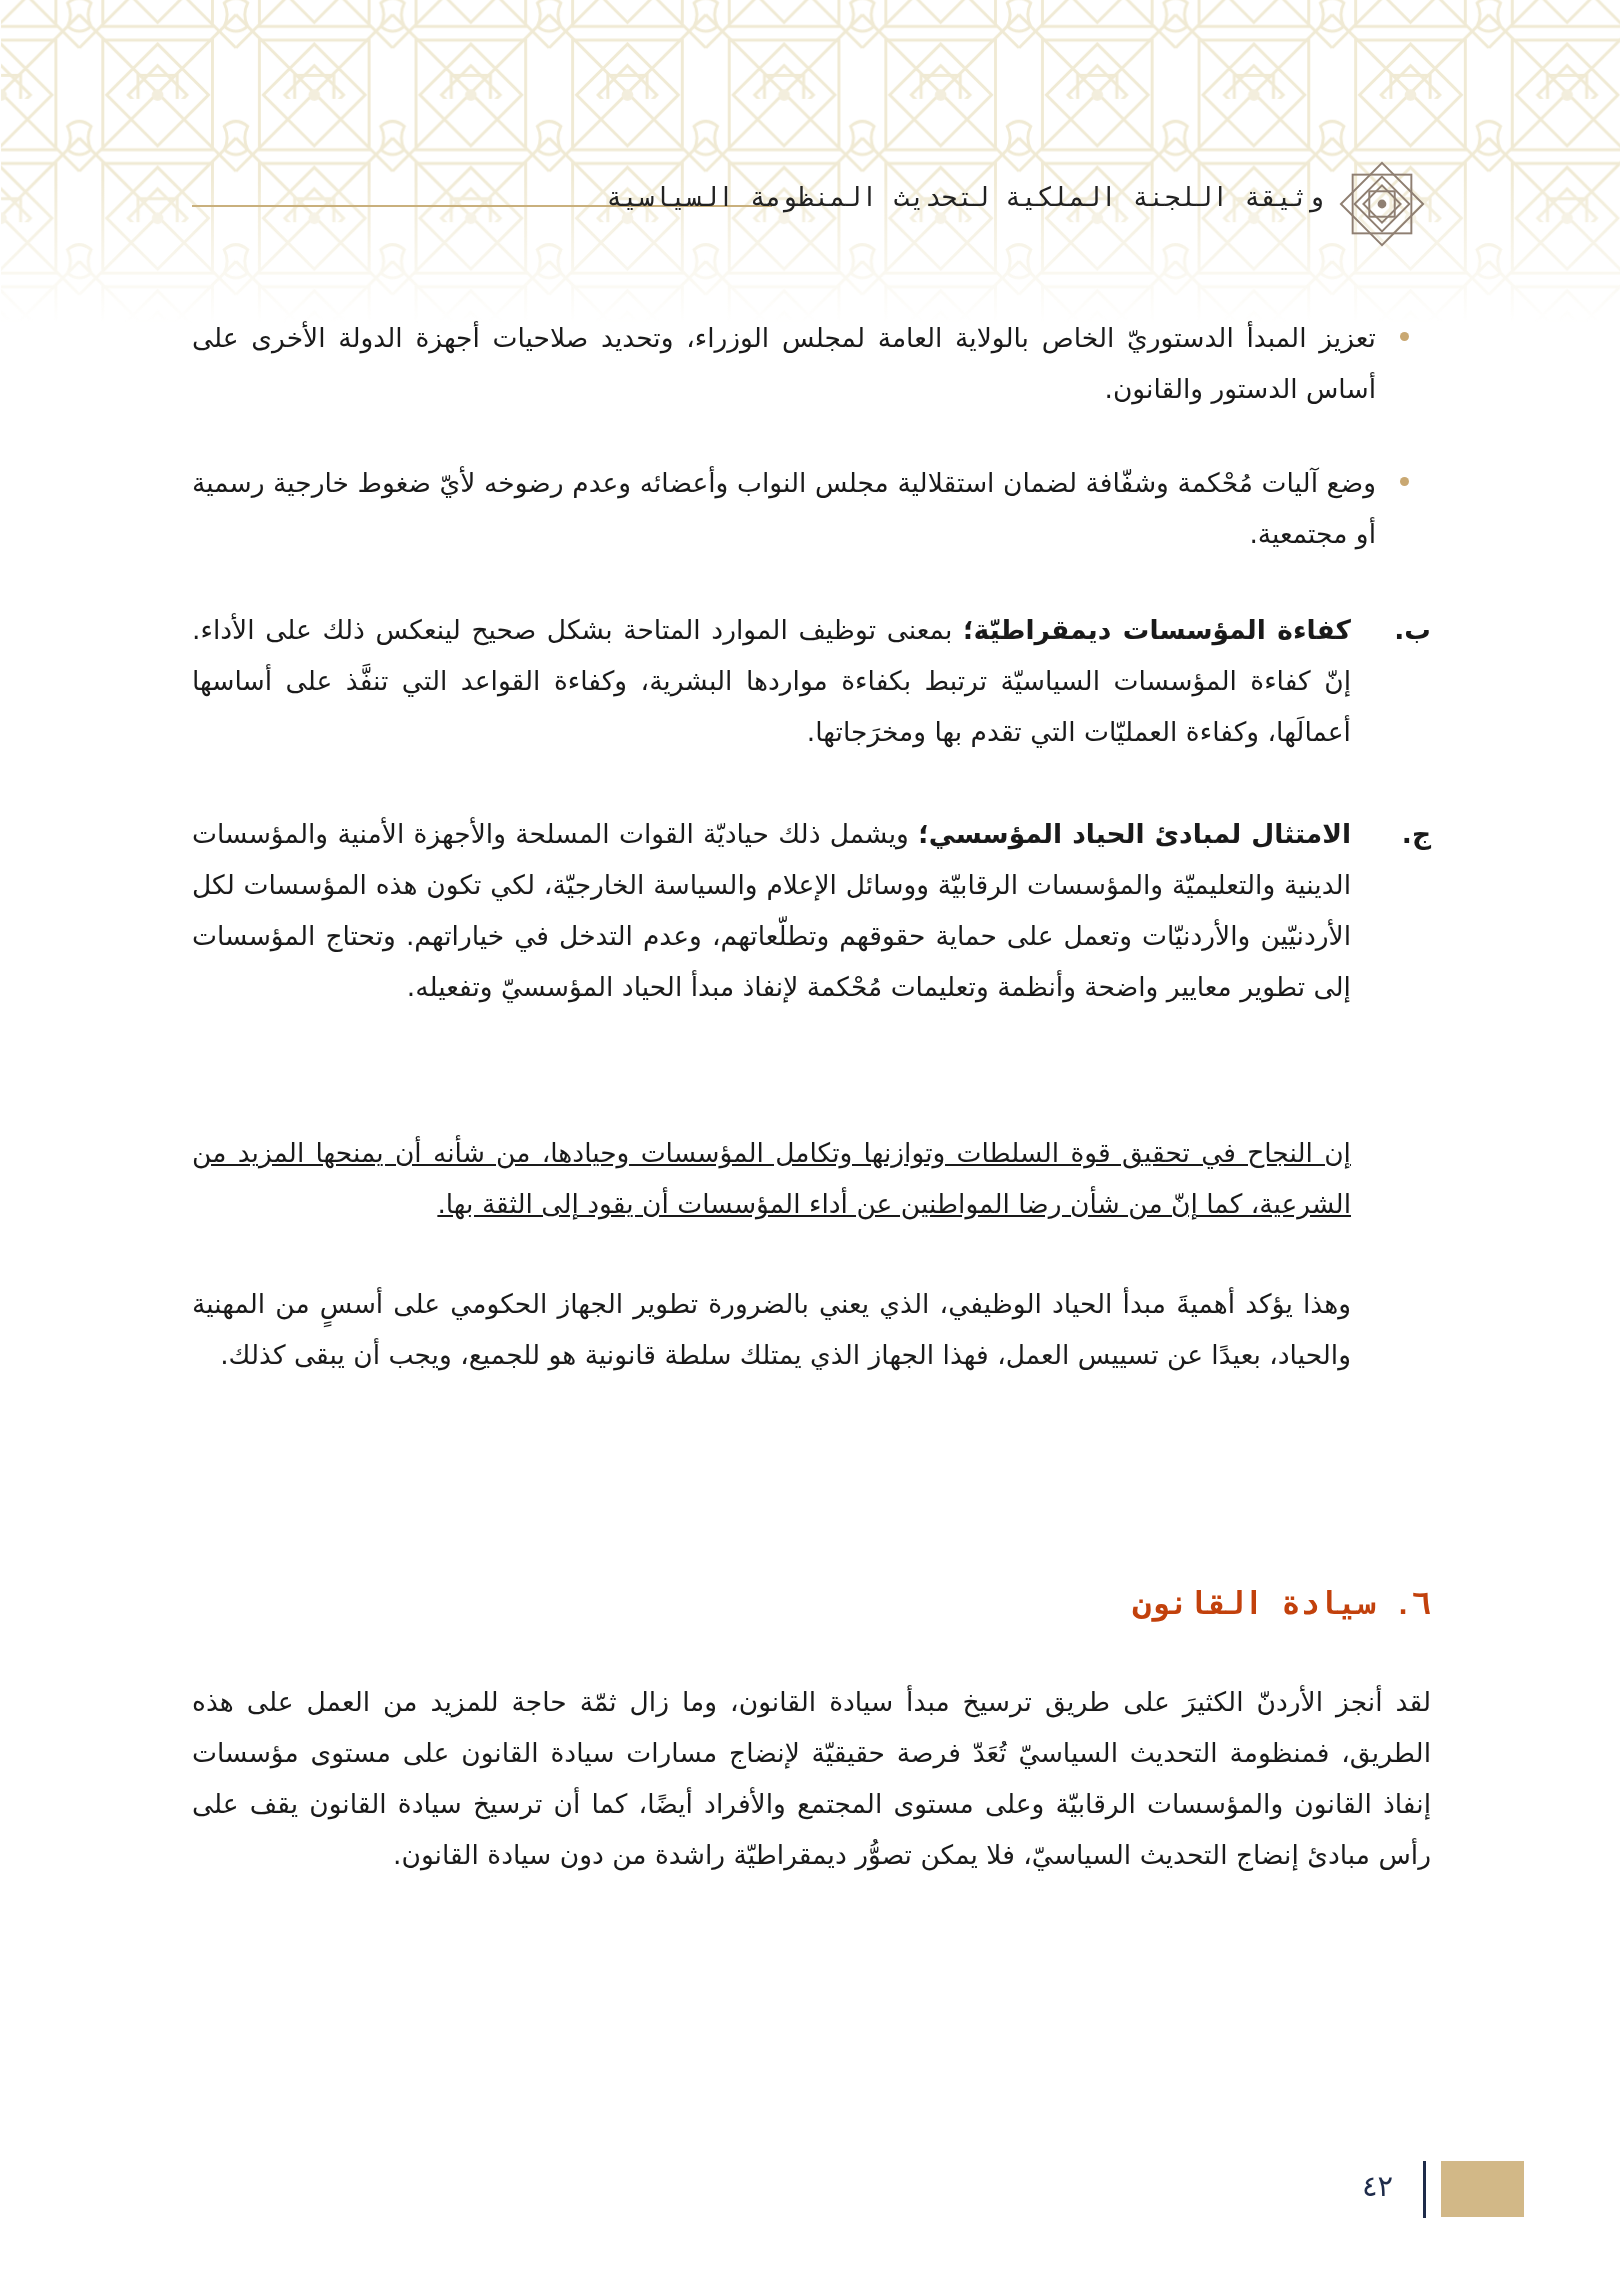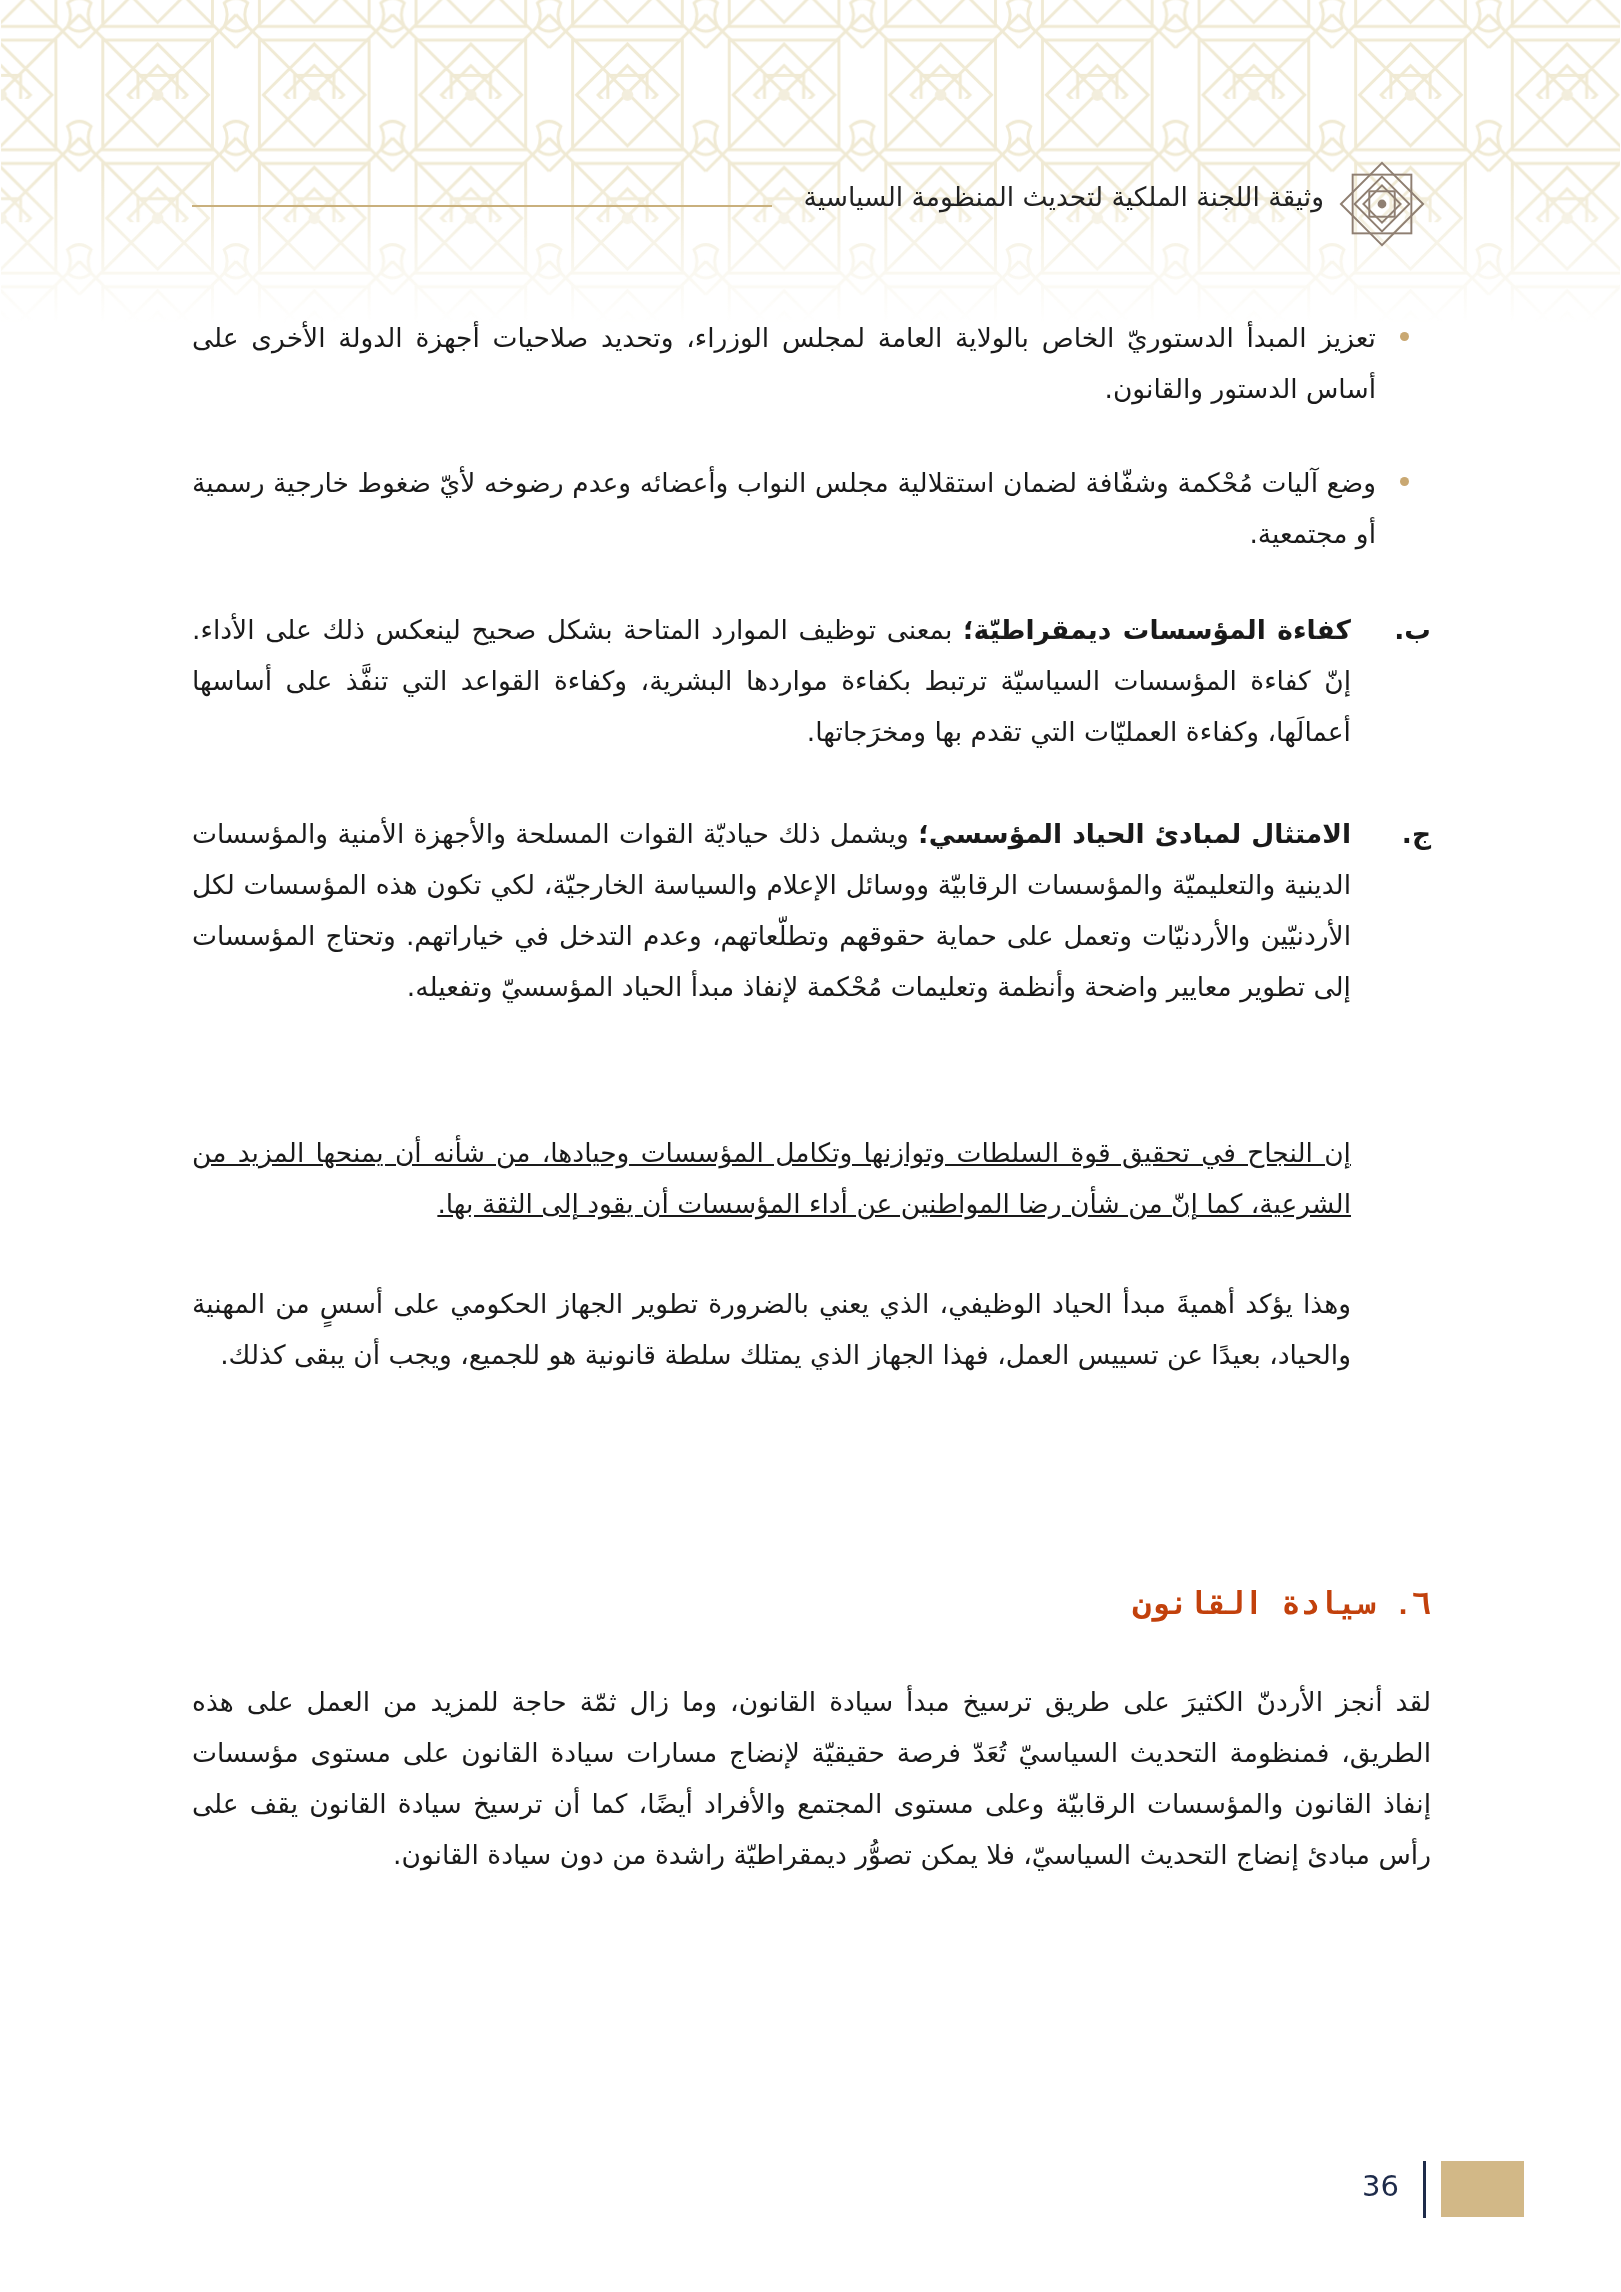--- a/index.html
+++ b/index.html
@@ -37,20 +37,21 @@
       background: #c9b07d;
     }
     .header-title {
       position: absolute;
       right: 103px;
       top: 21.6px;
       direction: rtl;
       font-size: 26.5px;
       color: #222;
       white-space: nowrap;
+      font-family: Liberation Mono, monospace;
     }
     .header-logo {
       position: absolute;
       right: 0;
       top: 0;
       width: 90px;
       height: 90px;
     }
     .content {
       position: absolute;
@@ -211,17 +212,17 @@
   <div class="para" style="top:0;text-decoration:underline;">إن النجاح في تحقيق قوة السلطات وتوازنها وتكامل المؤسسات وحيادها، من شأنه أن يمنحها المزيد من الشرعية، كما إنّ من شأن رضا المواطنين عن أداء المؤسسات أن يقود إلى الثقة بها.</div>
   <div class="para" style="top:151px;">وهذا يؤكد أهميةَ مبدأ الحياد الوظيفي، الذي يعني بالضرورة تطوير الجهاز الحكومي على أسسٍ من المهنية والحياد، بعيدًا عن تسييس العمل، فهذا الجهاز الذي يمتلك سلطة قانونية هو للجميع، ويجب أن يبقى كذلك.</div>
 </div>
 
 <div class="content" style="top:1580px;">
   <div class="section-heading" style="top:0;">٦. سيادة القانون</div>
   <div class="para" style="top:96px; right:0; width:1239px;">لقد أنجز الأردنّ الكثيرَ على طريق ترسيخ مبدأ سيادة القانون، وما زال ثمّة حاجة للمزيد من العمل على هذه الطريق، فمنظومة التحديث السياسيّ تُعَدّ فرصة حقيقيّة لإنضاج مسارات سيادة القانون على مستوى مؤسسات إنفاذ القانون والمؤسسات الرقابيّة وعلى مستوى المجتمع والأفراد أيضًا، كما أن ترسيخ سيادة القانون يقف على رأس مبادئ إنضاج التحديث السياسيّ، فلا يمكن تصوُّر ديمقراطيّة راشدة من دون سيادة القانون.</div>
 </div>
 
 <div class="footer">
-  <div class="page-number">36</div>
+  <div class="page-number">٤٢</div>
   <div class="page-divider"></div>
   <div class="page-block"></div>
 </div>
 
 
 </body></html>

